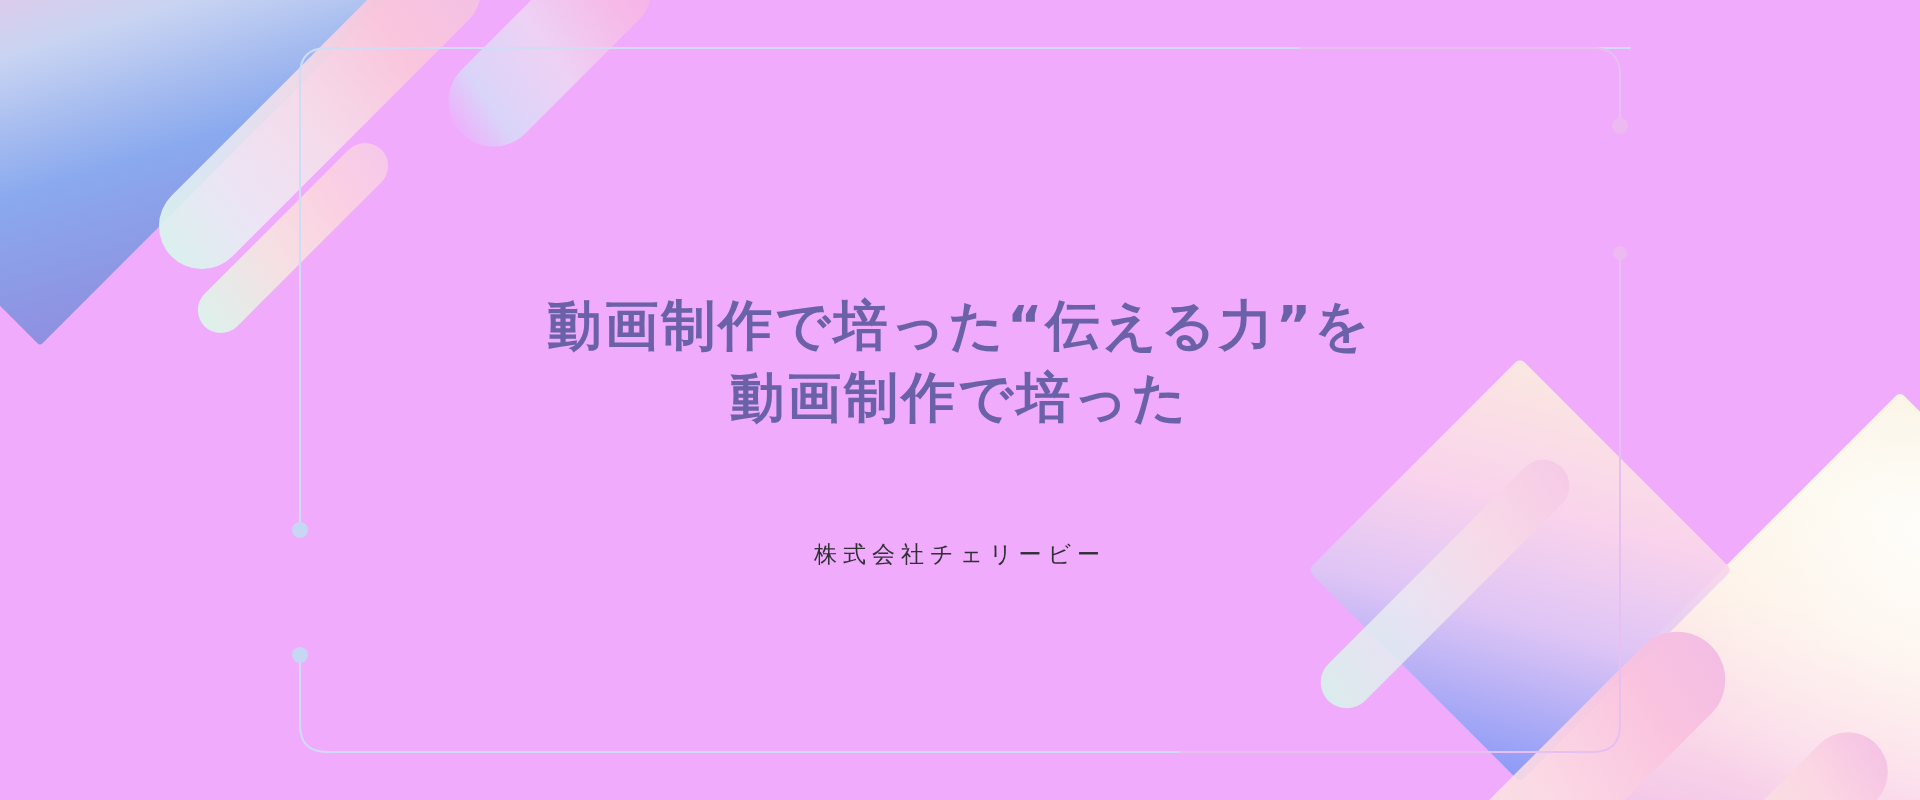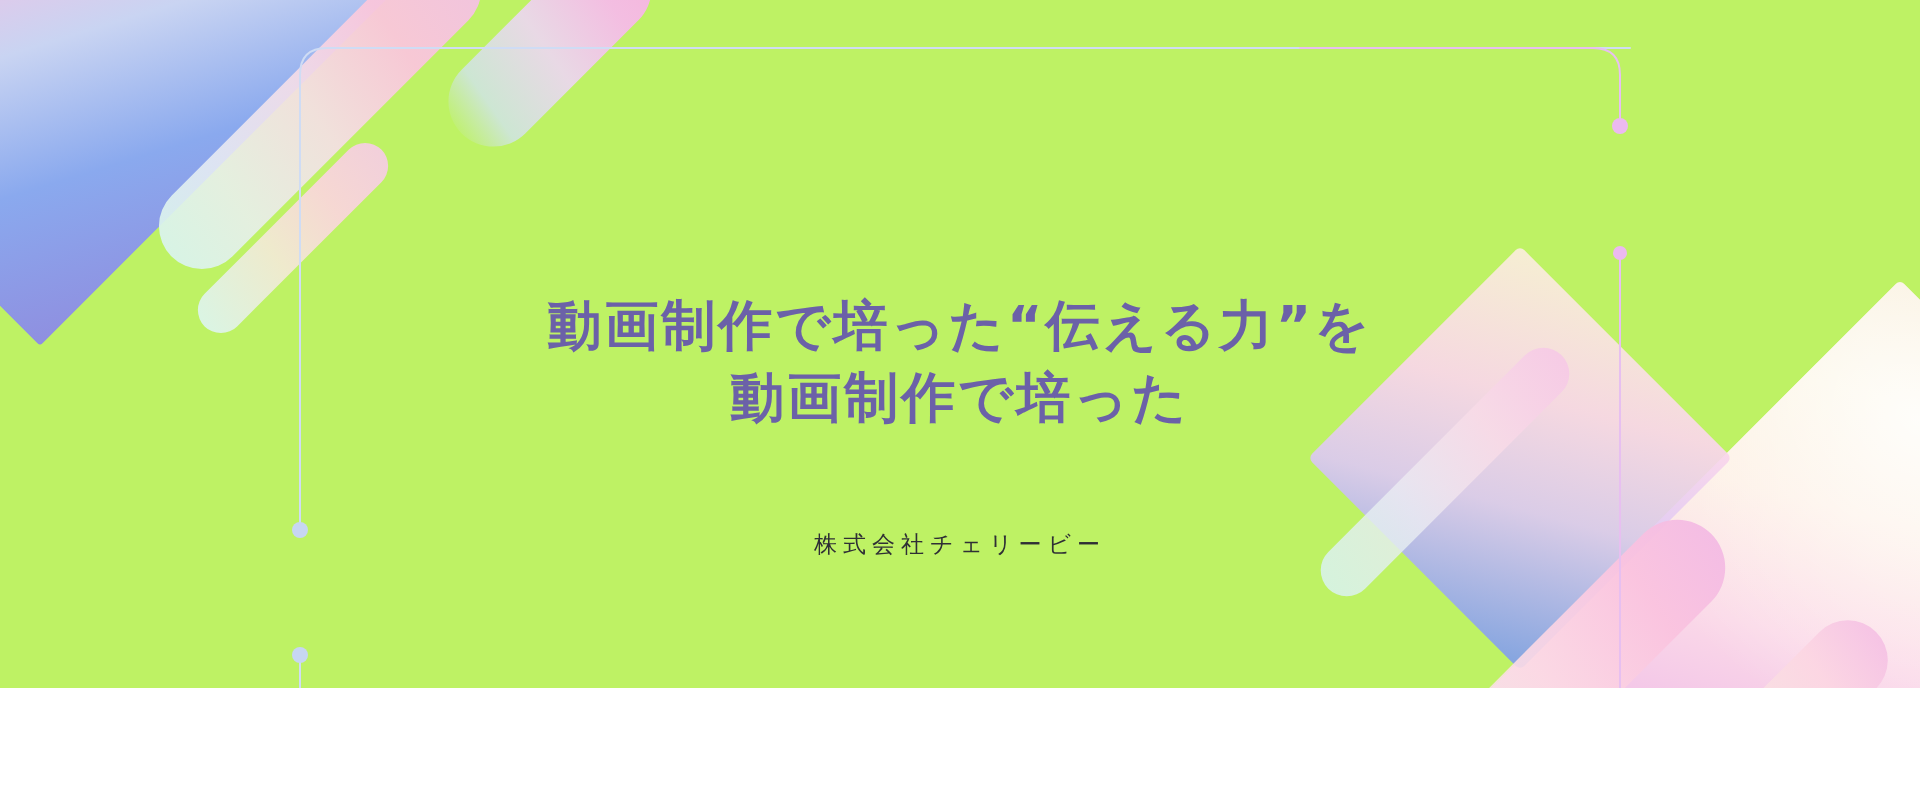--- a/index.html
+++ b/index.html
@@ -7,23 +7,23 @@
     padding: 0;
     background: #ffffff;
   }
   body {
     font-family: "DejaVu Sans", "Liberation Sans", sans-serif;
   }
 
   .slide {
     position: relative;
     width: 1920px;
-    height: 688px;
+    height: 800px;
     overflow: hidden;
-    background: #bef264;
+    background: #f0abfc;
   }
 
   
   .deco-layer {
     position: absolute;
     inset: 0;
     overflow: hidden;
     pointer-events: none;
   }
 
@@ -197,21 +197,21 @@
     color: #6b61a8;
     font-family: "DejaVu Sans", "Liberation Sans", sans-serif;
     font-weight: 700;
     font-size: 54px;
     line-height: 1.34;
     letter-spacing: 0.055em;
   }
   .headline-line { display: block; }
 
   .company {
-    margin: 0;
+    margin: 10px;
     padding-top: 94px;
     text-align: center;
     color: #2f2f35;
     font-family: "DejaVu Sans", "Liberation Sans", sans-serif;
     font-weight: 400;
     font-size: 23px;
     letter-spacing: 0.26em;
   }
 </style>
 </head>

